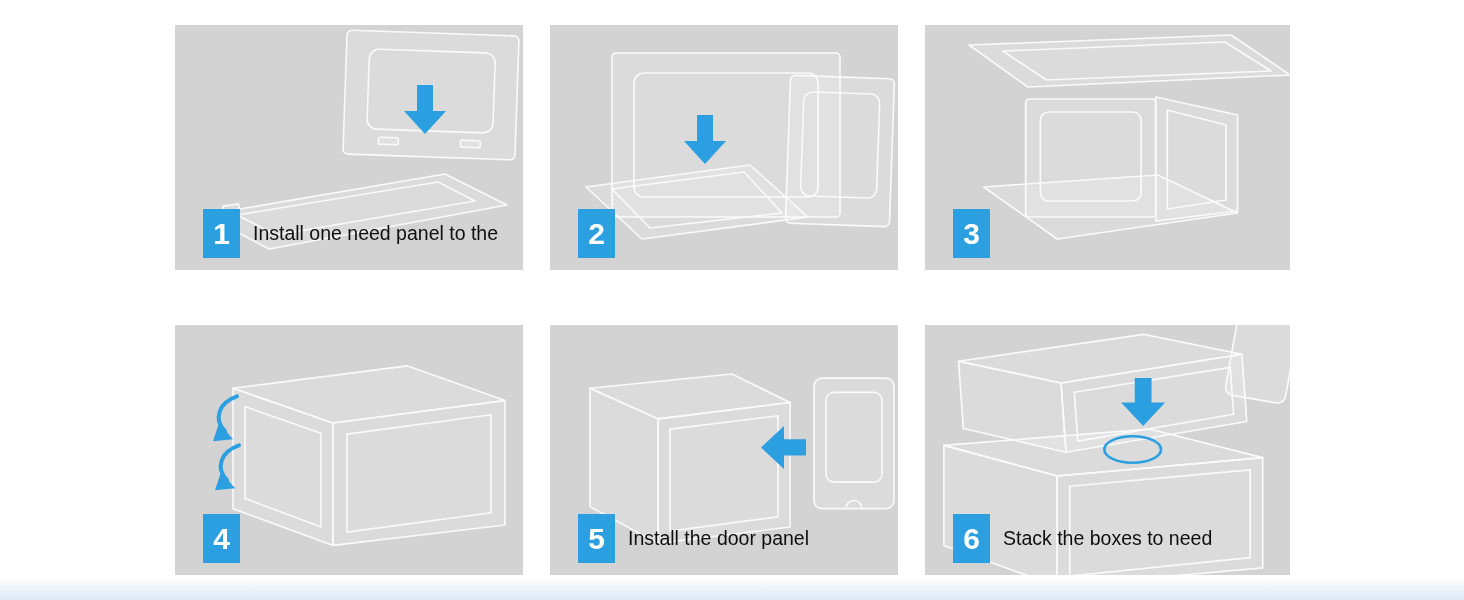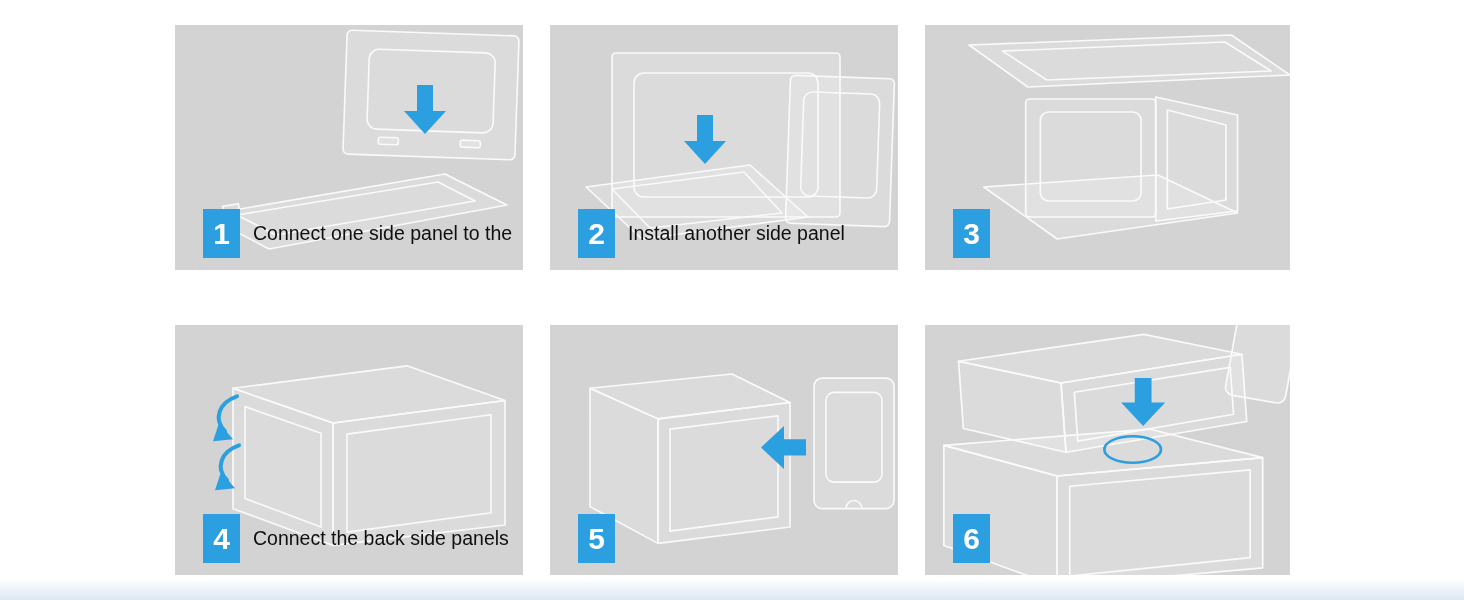--- a/index.html
+++ b/index.html
@@ -66,21 +66,21 @@
           <polygon class="ln ln--open" points="62,190 263,157 300,176 101,210"></polygon>
           <rect class="ln" x="48" y="180" width="16" height="6" transform="rotate(-9 56 183)"></rect>
         </g>
         <g class="accent">
           <path d="M242 60 h16 v26 h13 l-21 23 -21 -23 h13 z"></path>
         </g>
       </svg>
       <div class="caption">
         <span class="badge">1</span>
         <span class="label">
-          <span style="display:block">Connect one side panel to the</span>
+          <span style="display:block">Install one need panel to the</span>
         </span>
       </div>
     </section>
 
     <section class="panel">
       <svg class="illus" viewBox="0 0 348 245" preserveAspectRatio="none">
         <g>
           <rect class="ln" x="62" y="28" width="228" height="164" rx="4"></rect>
           <rect class="ln ln--open" x="84" y="48" width="184" height="124" rx="10"></rect>
         </g>
@@ -93,21 +93,20 @@
         <g>
           <polygon class="ln" points="36,162 200,140 258,192 92,214"></polygon>
           <polygon class="ln ln--open" points="62,164 194,147 232,188 100,203"></polygon>
         </g>
         <g class="accent">
           <path d="M147 90 h16 v26 h13 l-21 23 -21 -23 h13 z"></path>
         </g>
       </svg>
       <div class="caption">
         <span class="badge">2</span>
-        <span class="label">Install another side panel</span>
       </div>
     </section>
 
     <section class="panel">
       <svg class="illus" viewBox="0 0 348 245" preserveAspectRatio="none">
         <g>
           <polygon class="ln" points="42,20 292,10 348,50 98,62"></polygon>
           <polygon class="ln ln--open" points="74,26 286,17 330,46 116,55"></polygon>
         </g>
         <g>
@@ -134,21 +133,20 @@
         </g>
         <g class="accent-stroke">
           <path d="M62 70 C 44 76, 38 92, 50 104"></path>
           <polygon class="accent-fill" points="44,96 58,112 38,114"></polygon>
           <path d="M64 118 C 46 124, 40 140, 52 152"></path>
           <polygon class="accent-fill" points="46,144 60,160 40,162"></polygon>
         </g>
       </svg>
       <div class="caption">
         <span class="badge">4</span>
-        <span class="label">Connect the back side panels</span>
       </div>
     </section>
 
     <section class="panel">
       <svg class="illus" viewBox="0 0 348 245" preserveAspectRatio="none">
         <g>
           <polygon class="ln" points="40,62 182,48 240,76 108,92"></polygon>
           <polygon class="ln" points="108,92 240,76 240,198 108,214"></polygon>
           <polygon class="ln ln--open" points="120,102 228,89 228,188 120,202"></polygon>
           <polygon class="ln" points="40,62 108,92 108,214 40,178"></polygon>
@@ -157,20 +155,21 @@
           <rect class="ln" x="264" y="52" width="80" height="128" rx="8"></rect>
           <rect class="ln ln--open" x="276" y="66" width="56" height="88" rx="8"></rect>
           <path class="ln ln--open" d="M296 180 a8 8 0 0 1 16 0"></path>
         </g>
         <g class="accent">
           <path d="M256 112 v16 h-22 v13 l-23 -21 23 -21 v13 z"></path>
         </g>
       </svg>
       <div class="caption">
         <span class="badge">5</span>
+        <span class="label">Install the door panel</span>
       </div>
     </section>
 
     <section class="panel">
       <svg class="illus" viewBox="0 0 348 245" preserveAspectRatio="none">
         <g transform="rotate(-4 170 60)">
           <polygon class="ln" points="34,26 212,12 304,38 130,54"></polygon>
           <polygon class="ln" points="130,54 304,38 304,104 130,122"></polygon>
           <polygon class="ln ln--open" points="142,64 292,50 292,96 142,112"></polygon>
           <polygon class="ln" points="34,26 130,54 130,122 34,92"></polygon>
@@ -182,17 +181,18 @@
           <polygon class="ln ln--open" points="138,158 310,142 310,228 138,246"></polygon>
           <polygon class="ln" points="18,118 126,148 126,256 18,216"></polygon>
         </g>
         <g class="accent">
           <path d="M200 52 h16 v24 h13 l-21 23 -21 -23 h13 z"></path>
         </g>
         <ellipse class="accent-ellipse" cx="198" cy="122" rx="27" ry="13"></ellipse>
       </svg>
       <div class="caption">
         <span class="badge">6</span>
+        <span class="label">Stack the boxes to need</span>
       </div>
     </section>
 
   </div>
 </div>
 
 </body></html>

